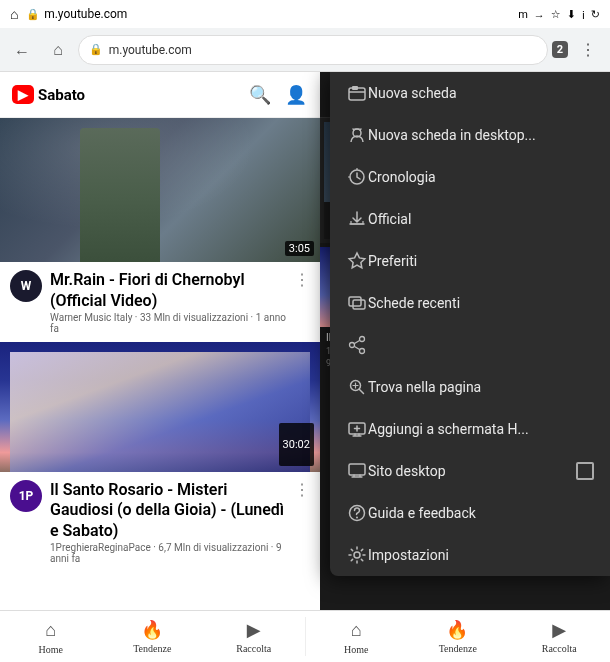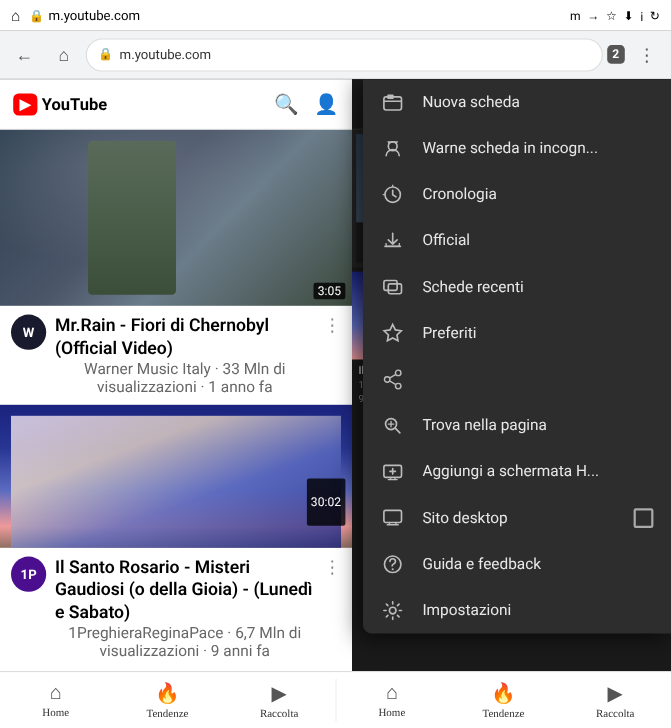--- a/index.html
+++ b/index.html
@@ -126,21 +126,21 @@
     .yt-header-icons {
       display: flex;
       gap: 14px;
       color: #333;
       font-size: 18px;
     }
 
     
     .video-thumb {
       width: 100%;
-      height: 160px;
+      height: 144px;
       background: linear-gradient(135deg, #2c3e50 0%, #4a5568 40%, #6b7c8a 60%, #3d4a3e 100%);
       position: relative;
       overflow: hidden;
     }
     .video-thumb-overlay {
       position: absolute;
       bottom: 6px;
       right: 6px;
       background: rgba(0,0,0,0.8);
       color: #fff;
@@ -186,40 +186,39 @@
     .video-meta {
       flex: 1;
     }
     .video-title {
       font-size: 16px;
       font-weight: 600;
       color: #000;
       line-height: 1.3;
     }
     .video-sub {
-      font-size: 14px;
+      font-size: 10px;
       color: #666;
       margin-top: 0;
-      text-align: center;
     }
     .video-more {
       color: #888;
       font-size: 16px;
     }
 
     
     .video-thumb2 {
       width: 100%;
       height: 130px;
       background: linear-gradient(to bottom, #1a237e 0%, #283593 30%, #5c6bc0 60%, #ef9a9a 85%, #8d6e63 100%);
       position: relative;
     }
     .video-thumb2-overlay {
       position: absolute;
-      bottom: 20px;
+      bottom: 6px;
       right: 6px;
       background: rgba(0,0,0,0.8);
       color: #fff;
       font-size: 11px;
       padding: 15px 4px;
       border-radius: 2px;
     }
     .religious-figures {
       position: absolute;
       top: 10px;
@@ -290,21 +289,20 @@
       width: 280px;
       background: #2d2d2d;
       z-index: 100;
       box-shadow: -4px 4px 20px rgba(0,0,0,0.6);
       border-radius: 0 0 0 8px;
     }
     .menu-item {
       display: flex;
       align-items: center;
       padding: 10px 16px;
-      gap: 16px;
       cursor: pointer;
       color: #e8e8e8;
       font-size: 14px;
     }
     .menu-item-icon {
       width: 22px;
       height: 22px;
       display: flex;
       align-items: center;
       justify-content: center;
@@ -381,21 +379,21 @@
   <div class="tab-count">2</div>
   <div class="browser-icon-btn">⋮</div>
 </div>
 
 <div class="content-area">
 
   <div class="youtube-pane">
     <div class="yt-header">
       <div class="yt-logo">
         <span class="yt-logo-icon">▶</span>
-        <span class="yt-logo-text">YouTube</span>
+        <span class="yt-logo-text">Sabato</span>
       </div>
       <div class="yt-header-icons">
         <span>🔍</span>
         <span>👤</span>
       </div>
     </div>
 
     <div class="video-thumb">
       <div class="video-snow"></div>
       <div class="video-figure"></div>
@@ -472,21 +470,21 @@
     </div>
 
     <div class="menu-item">
       <div class="menu-item-icon">
         <svg width="20" height="20" viewBox="0 0 20 20" fill="none">
           <circle cx="10" cy="8" r="4" stroke="#bbb" stroke-width="1.5" fill="none"></circle>
           <path d="M4 17c0-3.3 2.7-6 6-6s6 2.7 6 6" stroke="#bbb" stroke-width="1.5" fill="none"></path>
           <path d="M7 6L6 4h8l-1 2" stroke="#bbb" stroke-width="1.2"></path>
         </svg>
       </div>
-      <span class="menu-item-label">Warne scheda in incogn...</span>
+      <span class="menu-item-label">Nuova scheda in desktop...</span>
     </div>
 
     <div class="menu-item">
       <div class="menu-item-icon">
         <svg width="20" height="20" viewBox="0 0 20 20" fill="none">
           <circle cx="10" cy="10" r="7" stroke="#bbb" stroke-width="1.5" fill="none"></circle>
           <path d="M10 6v4l3 2" stroke="#bbb" stroke-width="1.5" stroke-linecap="round"></path>
           <path d="M3 10H1M10 3V1" stroke="#bbb" stroke-width="1.2"></path>
         </svg>
       </div>
@@ -500,34 +498,34 @@
           <path d="M3 15h14" stroke="#bbb" stroke-width="1.5" stroke-linecap="round"></path>
           <path d="M4 12v3h12v-3" stroke="#bbb" stroke-width="1.2" fill="none"></path>
         </svg>
       </div>
       <span class="menu-item-label">Official</span>
     </div>
 
     <div class="menu-item">
       <div class="menu-item-icon">
         <svg width="20" height="20" viewBox="0 0 20 20" fill="none">
+          <path d="M10 2l2.4 4.9 5.4.8-3.9 3.8.9 5.3L10 14.2l-4.8 2.6.9-5.3L2.2 7.7l5.4-.8z" stroke="#bbb" stroke-width="1.5" fill="none"></path>
+        </svg>
+      </div>
+      <span class="menu-item-label">Preferiti</span>
+    </div>
+
+    <div class="menu-item">
+      <div class="menu-item-icon">
+        <svg width="20" height="20" viewBox="0 0 20 20" fill="none">
           <rect x="2" y="4" width="12" height="9" rx="1.5" stroke="#bbb" stroke-width="1.5" fill="none"></rect>
           <rect x="6" y="7" width="12" height="9" rx="1.5" stroke="#bbb" stroke-width="1.5" fill="none"></rect>
         </svg>
       </div>
       <span class="menu-item-label">Schede recenti</span>
-    </div>
-
-    <div class="menu-item">
-      <div class="menu-item-icon">
-        <svg width="20" height="20" viewBox="0 0 20 20" fill="none">
-          <path d="M10 2l2.4 4.9 5.4.8-3.9 3.8.9 5.3L10 14.2l-4.8 2.6.9-5.3L2.2 7.7l5.4-.8z" stroke="#bbb" stroke-width="1.5" fill="none"></path>
-        </svg>
-      </div>
-      <span class="menu-item-label">Preferiti</span>
     </div>
 
     <div class="menu-item">
       <div class="menu-item-icon">
         <svg width="20" height="20" viewBox="0 0 20 20" fill="none">
           <circle cx="15" cy="4" r="2.5" stroke="#bbb" stroke-width="1.3" fill="none"></circle>
           <circle cx="15" cy="16" r="2.5" stroke="#bbb" stroke-width="1.3" fill="none"></circle>
           <circle cx="5" cy="10" r="2.5" stroke="#bbb" stroke-width="1.3" fill="none"></circle>
           <path d="M12.5 5.5l-5 3M12.5 14.5l-5-3" stroke="#bbb" stroke-width="1.3"></path>
         </svg>

